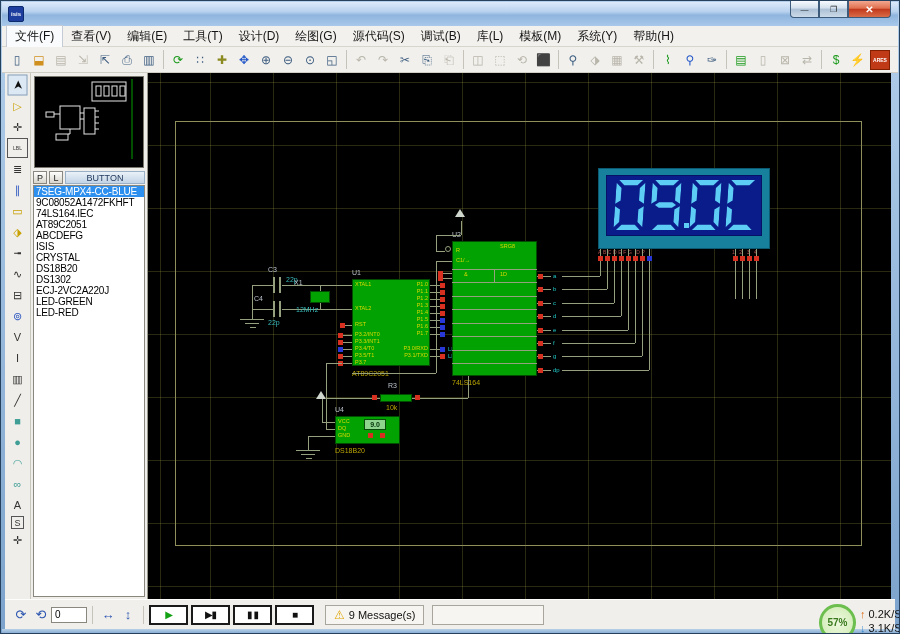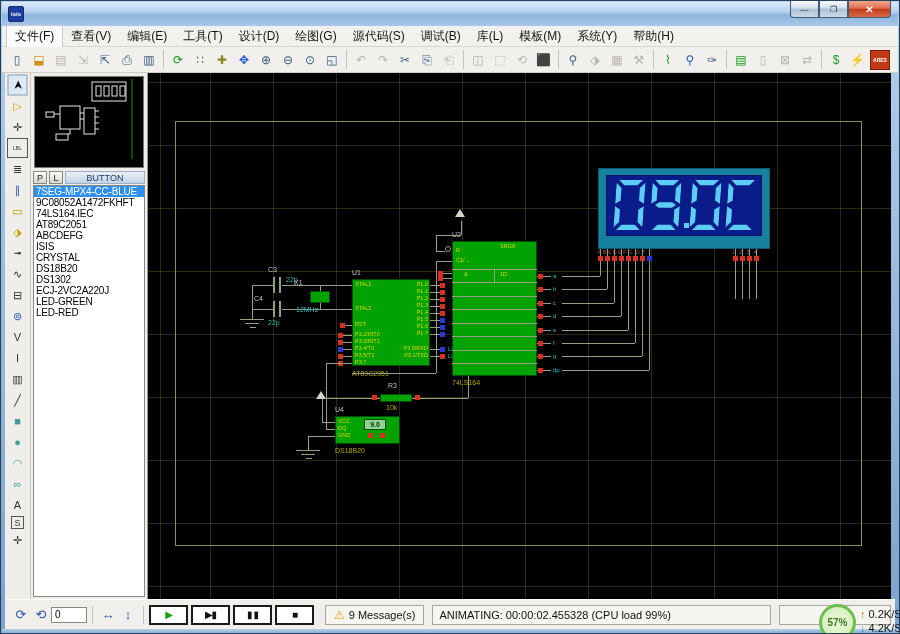--- a/index.html
+++ b/index.html
@@ -487,33 +487,30 @@
     <span id="playback" style="display:flex;align-items:center">
         <div class="pbtn green">▶</div>
         <div class="pbtn">▶▮</div>
         <div class="pbtn">▮ ▮</div>
         <div class="pbtn">■</div>
       </span>
     <div class="msgwrap">
       <span class="warn">⚠</span>
       <span>9 Message(s)</span>
     </div>
-    <div class="statusfield">
-      <span>ANIMATING: 00:00:02.455328 (CPU load 99%)</span>
-    </div>
     <div class="rightfield"></div>
   </div>
   <div class="bottomedge"></div>
 
   <div class="overlay-circle">
     <span>57%</span>
   </div>
   <div class="rates">
     <div class="raterow">
         <span class="up">↑</span>
         <span>0.2K/S</span>
       </div>
     <div class="raterow">
         <span class="down">↓</span>
-        <span>4.2K/S</span>
+        <span>3.1K/S</span>
       </div>
   </div>
 </div>
 
 </body></html>

